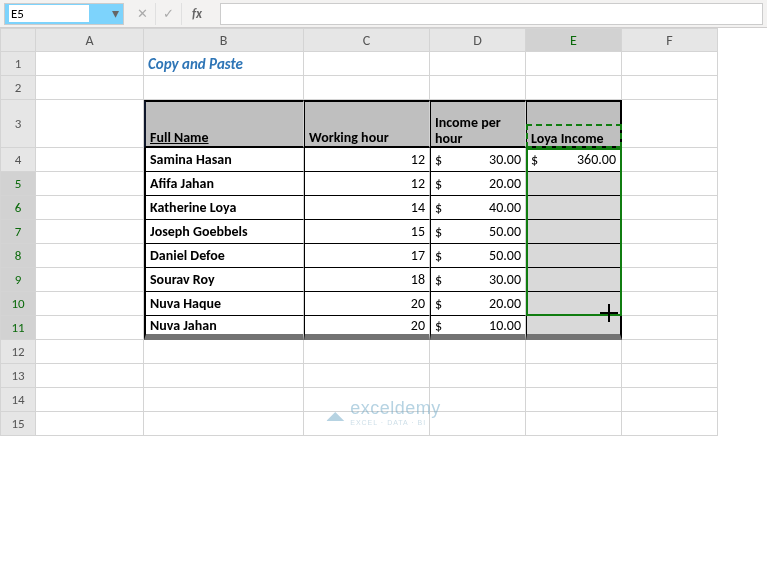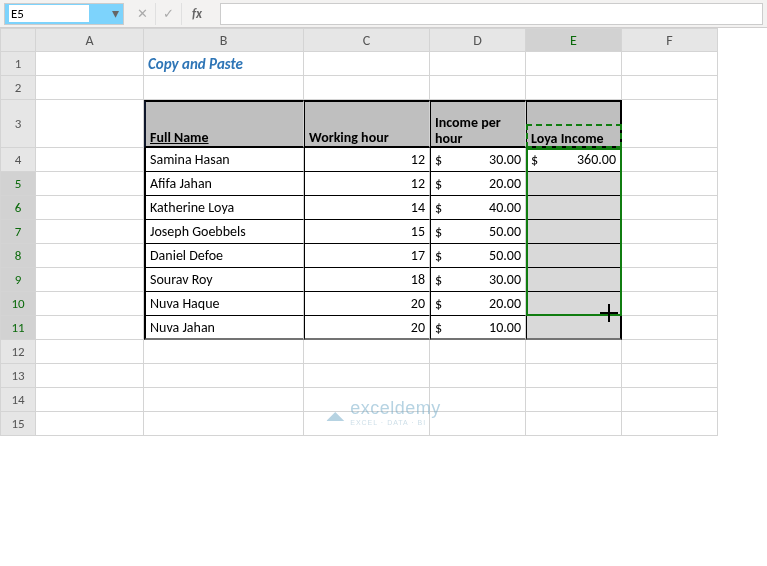--- a/index.html
+++ b/index.html
@@ -77,23 +77,23 @@
       border-left: 1px solid #000;
       align-items: flex-end;
     }
     .th.first { border-left: 2px solid #0f172a; text-decoration: underline; }
     .th.last { border-right: 2px solid #000; }
     .td {
       border-left: 1px solid #000;
       border-bottom: 1px solid #000;
       color: #000;
     }
-    .td.first { border-left: 2px solid #000; }
+    .td.first { border-left: 2px solid #000; font-weight: bold; }
     .td.last { border-right: 2px solid #000; }
-    .td.bottomrow { border-bottom: 2px solid #737373; text-align: right; }
+    .td.bottomrow { border-bottom: 6px solid #737373; text-align: right; }
     .num { justify-content: flex-end; }
     .money { justify-content: space-between; }
     .money .sym { }
     .money .val { }
     .etotal { background: #d9d9d9; }
     
     .copy-src {
       position: relative;
     }
     .ants {

